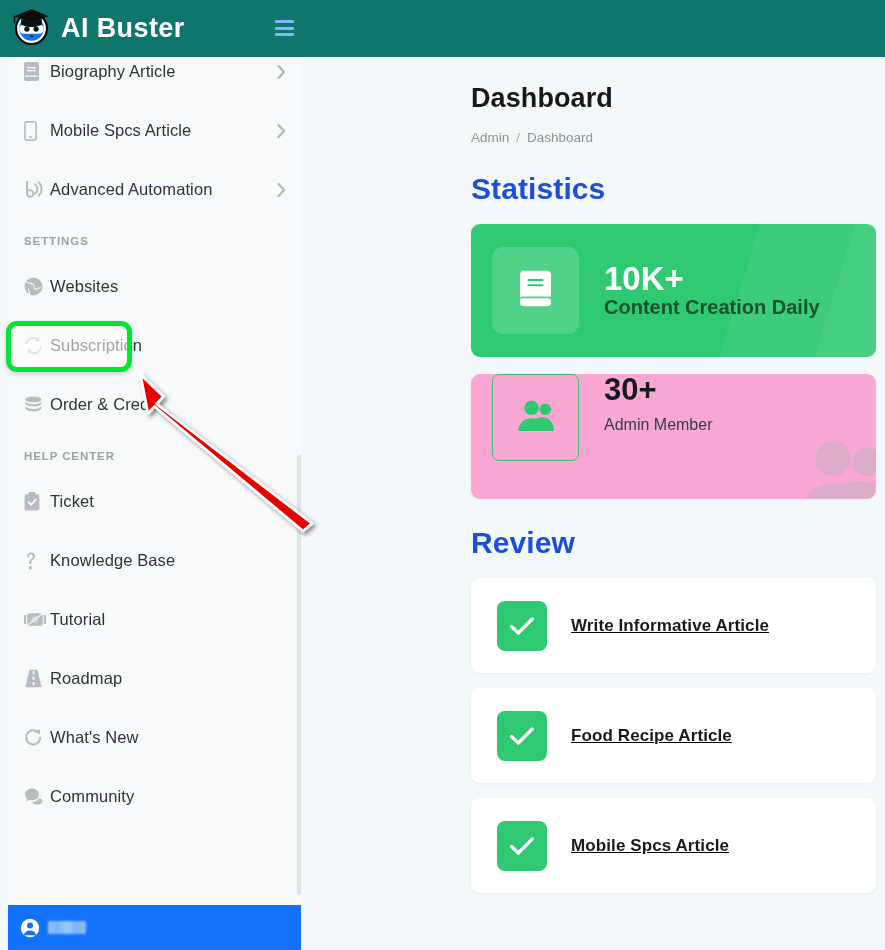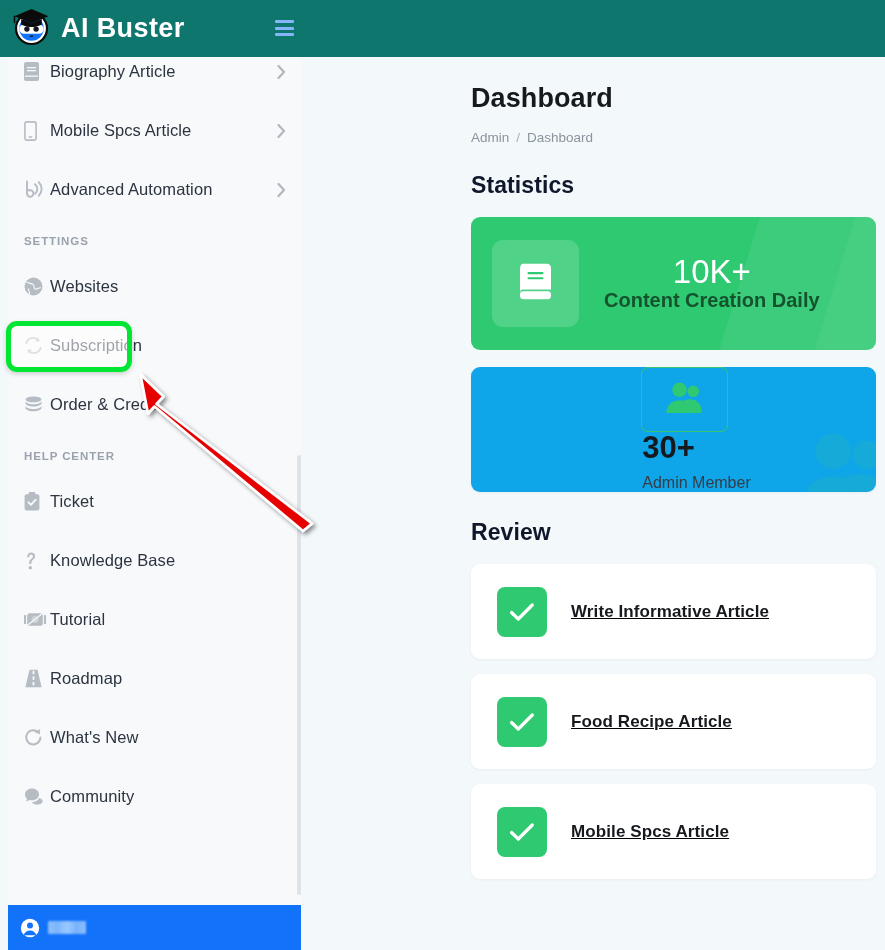--- a/index.html
+++ b/index.html
@@ -199,23 +199,23 @@
     font-size: 13.5px;
     color: #8a949e;
     display: flex;
     align-items: center;
     gap: 7px;
   }
   .breadcrumb .crumb-sep { color: #a8b0b8; }
   .breadcrumb .crumb-cur { color: #8a949e; }
 
   .section-title {
-    font-size: 23px;
+    font-size: 30px;
     font-weight: bold;
-    color: #0f172a;
+    color: #1d4ed8;
     margin: 27px 12px 0 170px;
     letter-spacing: 0.1px;
   }
 
   .cards {
     margin: 18px 0 0 170px;
     width: 405px;
   }
 
   
@@ -255,45 +255,43 @@
     background: rgba(255,255,255,0.17);
     display: flex;
     align-items: center;
     justify-content: center;
     position: relative;
     z-index: 2;
   }
   .stat-text { margin-left: 25px; position: relative; z-index: 2; }
   .stat-num-white {
     font-size: 33px;
-    font-weight: normal;
+    font-weight: bold;
     color: #ffffff;
     line-height: 1.05;
-    text-align: center;
   }
   .stat-lbl-white {
     font-size: 20px;
     font-weight: bold;
     color: #14532d;
   }
 
   
   .stat-card-white {
     position: relative;
     height: 125px;
     border-radius: 9px;
-    background: #0ea5e9;
+    background: #f9a8d4;
     margin-top: 17px;
     overflow: hidden;
     display: flex;
-    align-items: center;
+    align-items: flex-start;
     padding-left: 21px;
     box-sizing: border-box;
     box-shadow: 0 1px 3px rgba(22,40,70,0.05);
-    flex-direction: column;
   }
   .stat-icon-box-outline {
     width: 87px;
     height: 87px;
     border-radius: 7px;
     border: 1px solid #39c46f;
     display: flex;
     align-items: center;
     justify-content: center;
     position: relative;

